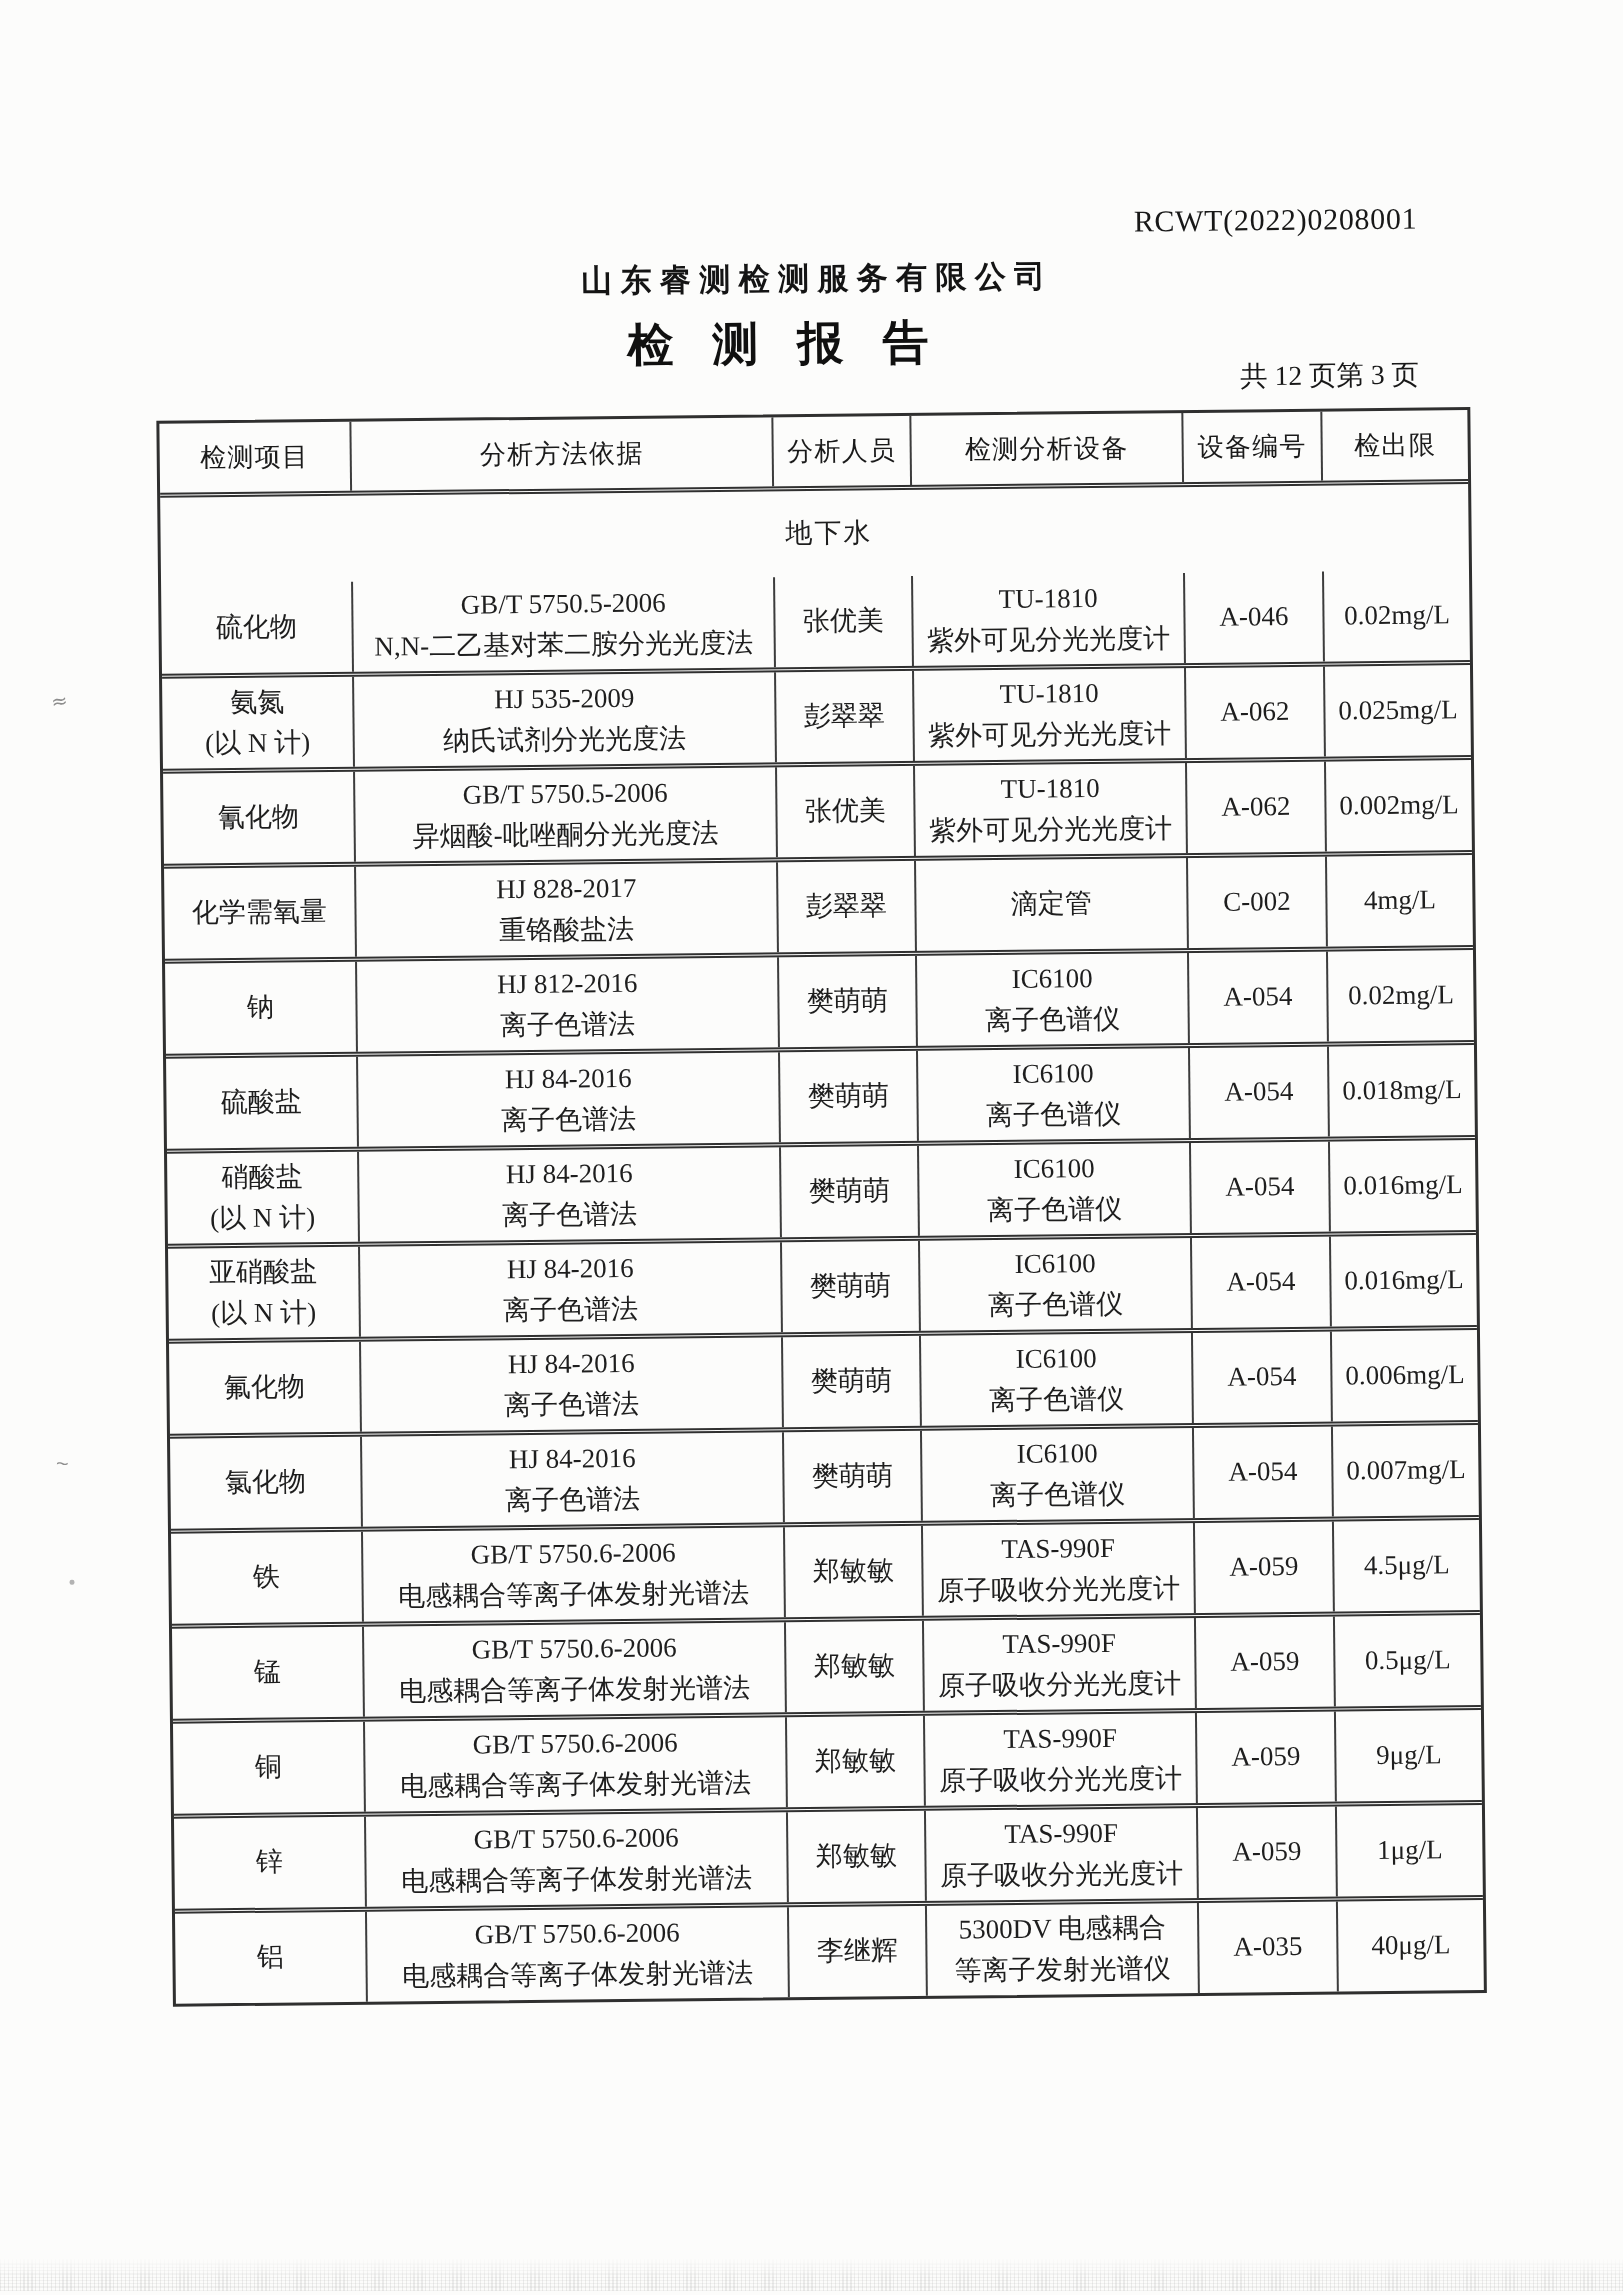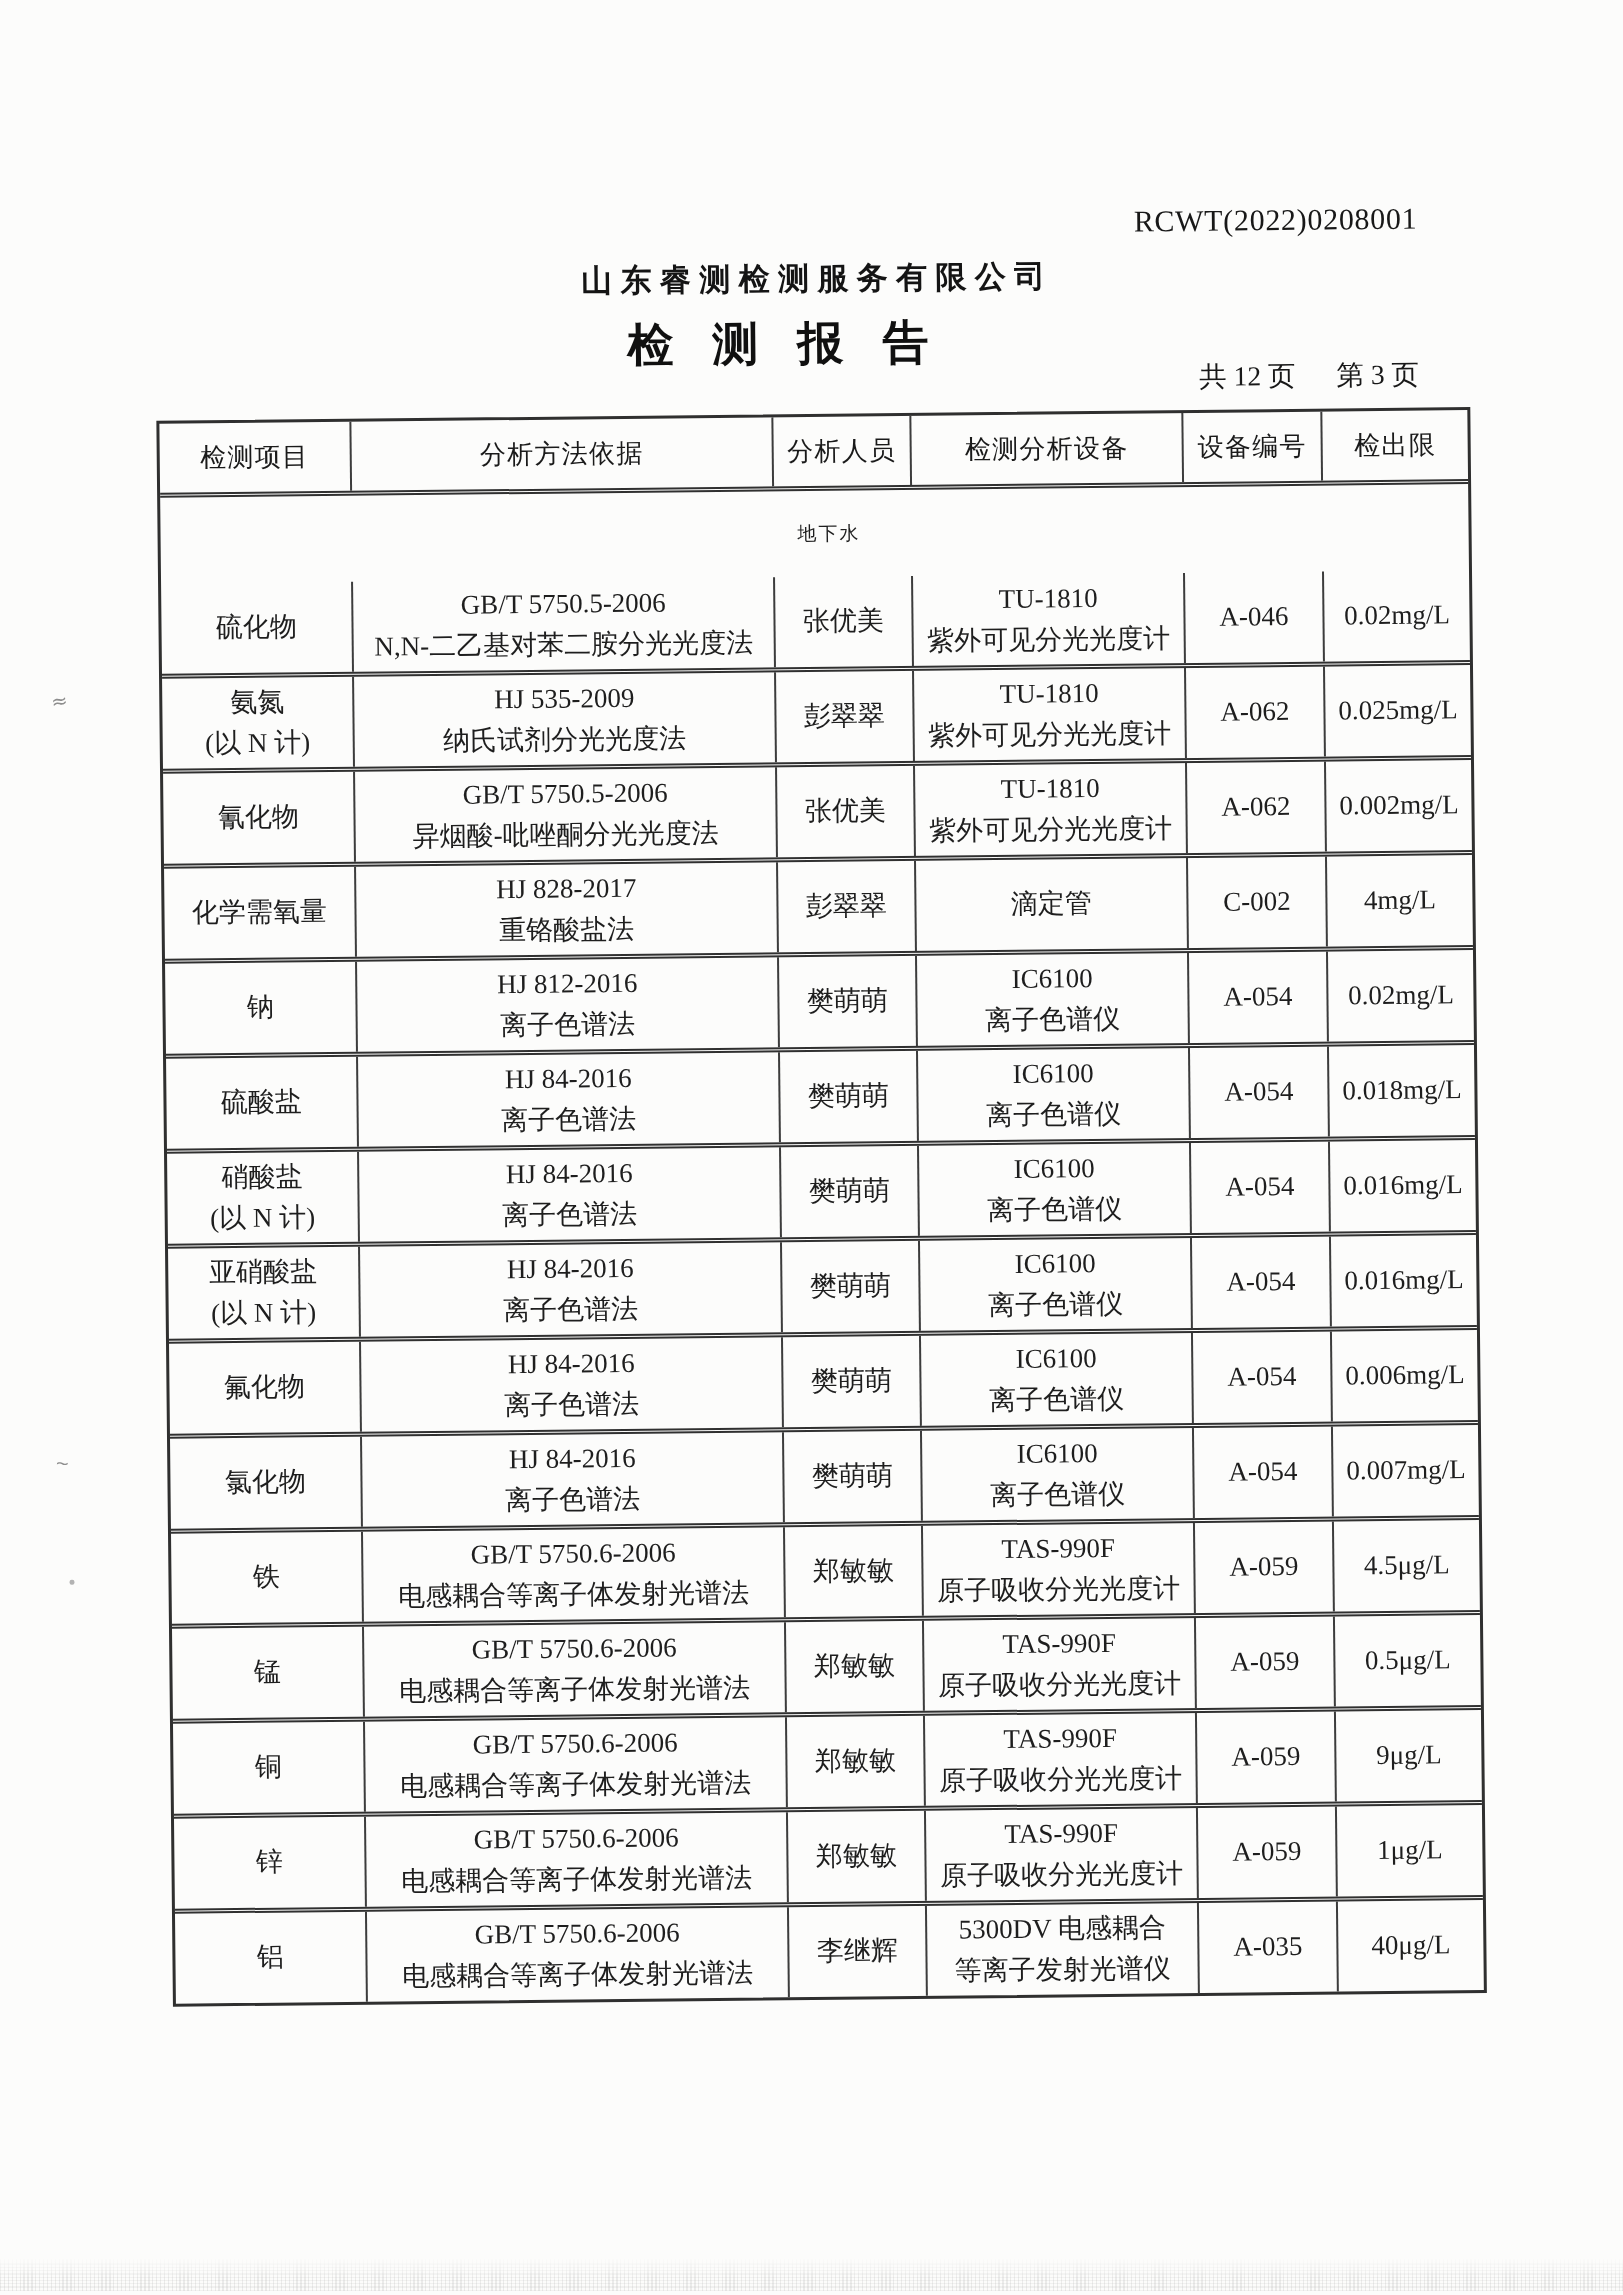--- a/index.html
+++ b/index.html
@@ -23,21 +23,21 @@
   }
   .doc-title{
     position:absolute;top:313px;left:0;right:0;text-align:center;
     font-size:46px;font-weight:700;letter-spacing:0.30em;color:#101010;
     transform:translateX(-18.3px);
   }
   .page-info{
     position:absolute;top:363px;right:196px;
     font-size:27.5px;color:#181818;white-space:nowrap;
   }
-  .page-info .cur{margin-left:41px;}
+  .page-info .cur{}
 
   
   .rtable{
     position:absolute;left:164px;top:414px;width:1314px;
     border:3.3px solid #2f2f2f;
     box-sizing:border-box;
     background:transparent;
   }
   .tr{display:flex;border-top:5.2px double #303030;}
   .tr:first-child{border-top:none;}
@@ -55,21 +55,21 @@
   .td:first-child{border-left:none;}
   .td.multi{justify-content:space-between;padding:8.5px 0;}
   .c1{width:190px;}
   .c2{width:422px;}
   .c3{width:138px;}
   .c4{width:272px;}
   .c5{width:139px;}
   .c6{flex:1;}
   .th{font-size:26px;letter-spacing:1.3px;color:#1a1a1a;}
   .section-cell{width:100%;border-left:none;}
-  .section-cell .line{position:relative;left:14.4px;letter-spacing:2px;font-size:19px;}
+  .section-cell .line{position:relative;left:14.4px;letter-spacing:2px;font-size:27px;}
   .line{display:block;}
 
   
   .mark{position:absolute;color:#8d8d8d;font-size:19.6px;font-family:"DejaVu Sans",sans-serif;}
   .dot{position:absolute;width:4.6px;height:4.6px;border-radius:50%;background:#b3b3b3;}
   .noise-band{
     position:absolute;left:0;right:0;top:2258px;height:33px;
     background:
       repeating-linear-gradient(90deg, rgba(150,150,150,.22) 0 1.3px, rgba(0,0,0,0) 1.3px 3.9px),
       repeating-linear-gradient(0deg, rgba(170,170,170,.18) 0 1.3px, rgba(0,0,0,0) 1.3px 3.3px);

